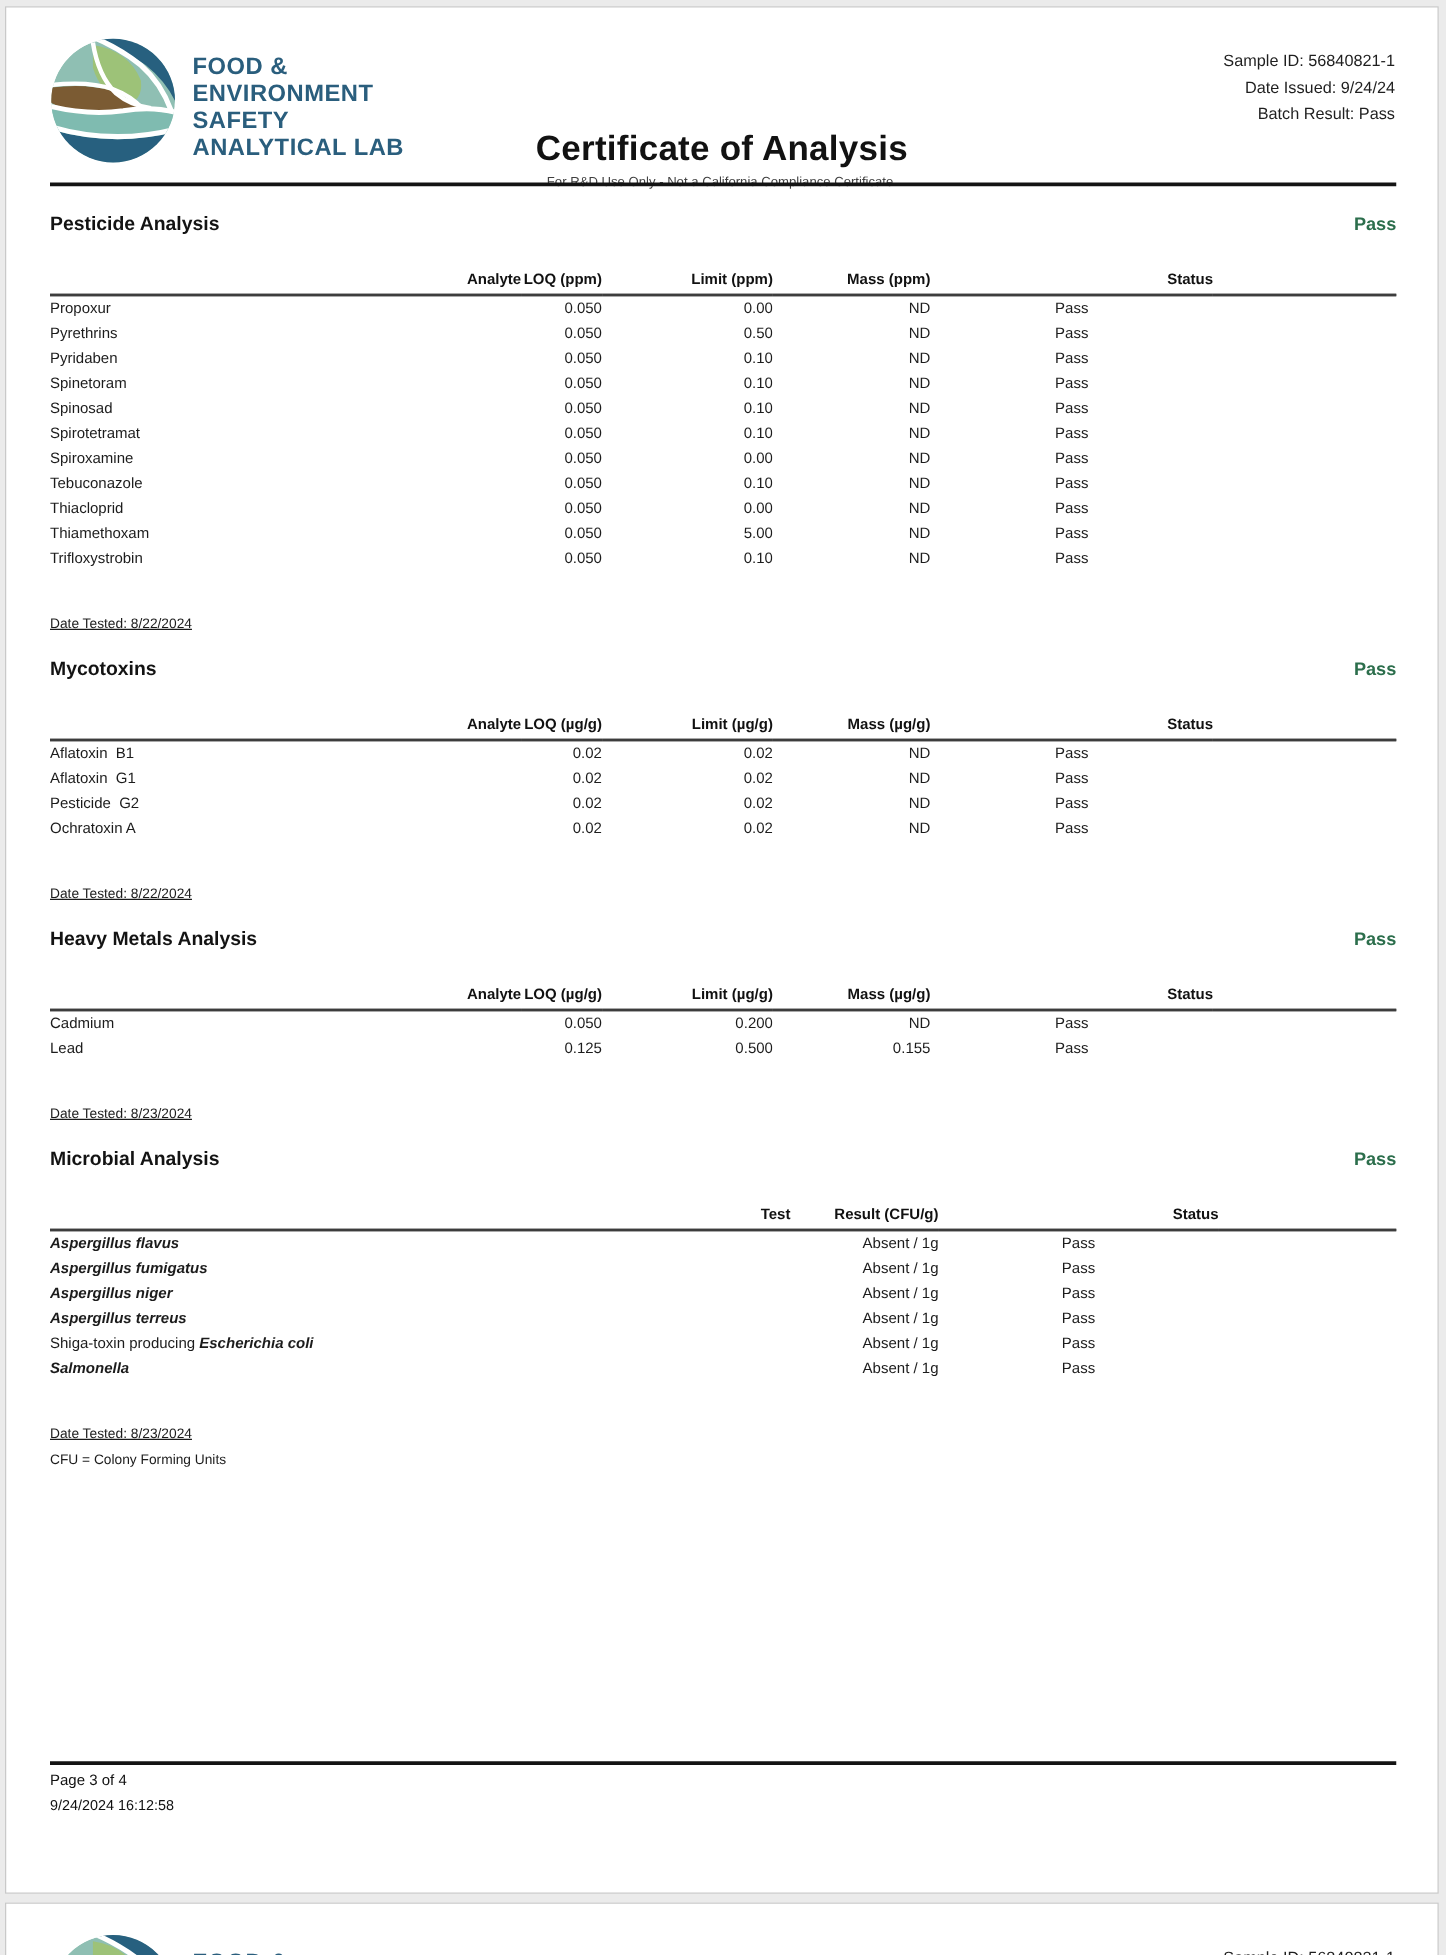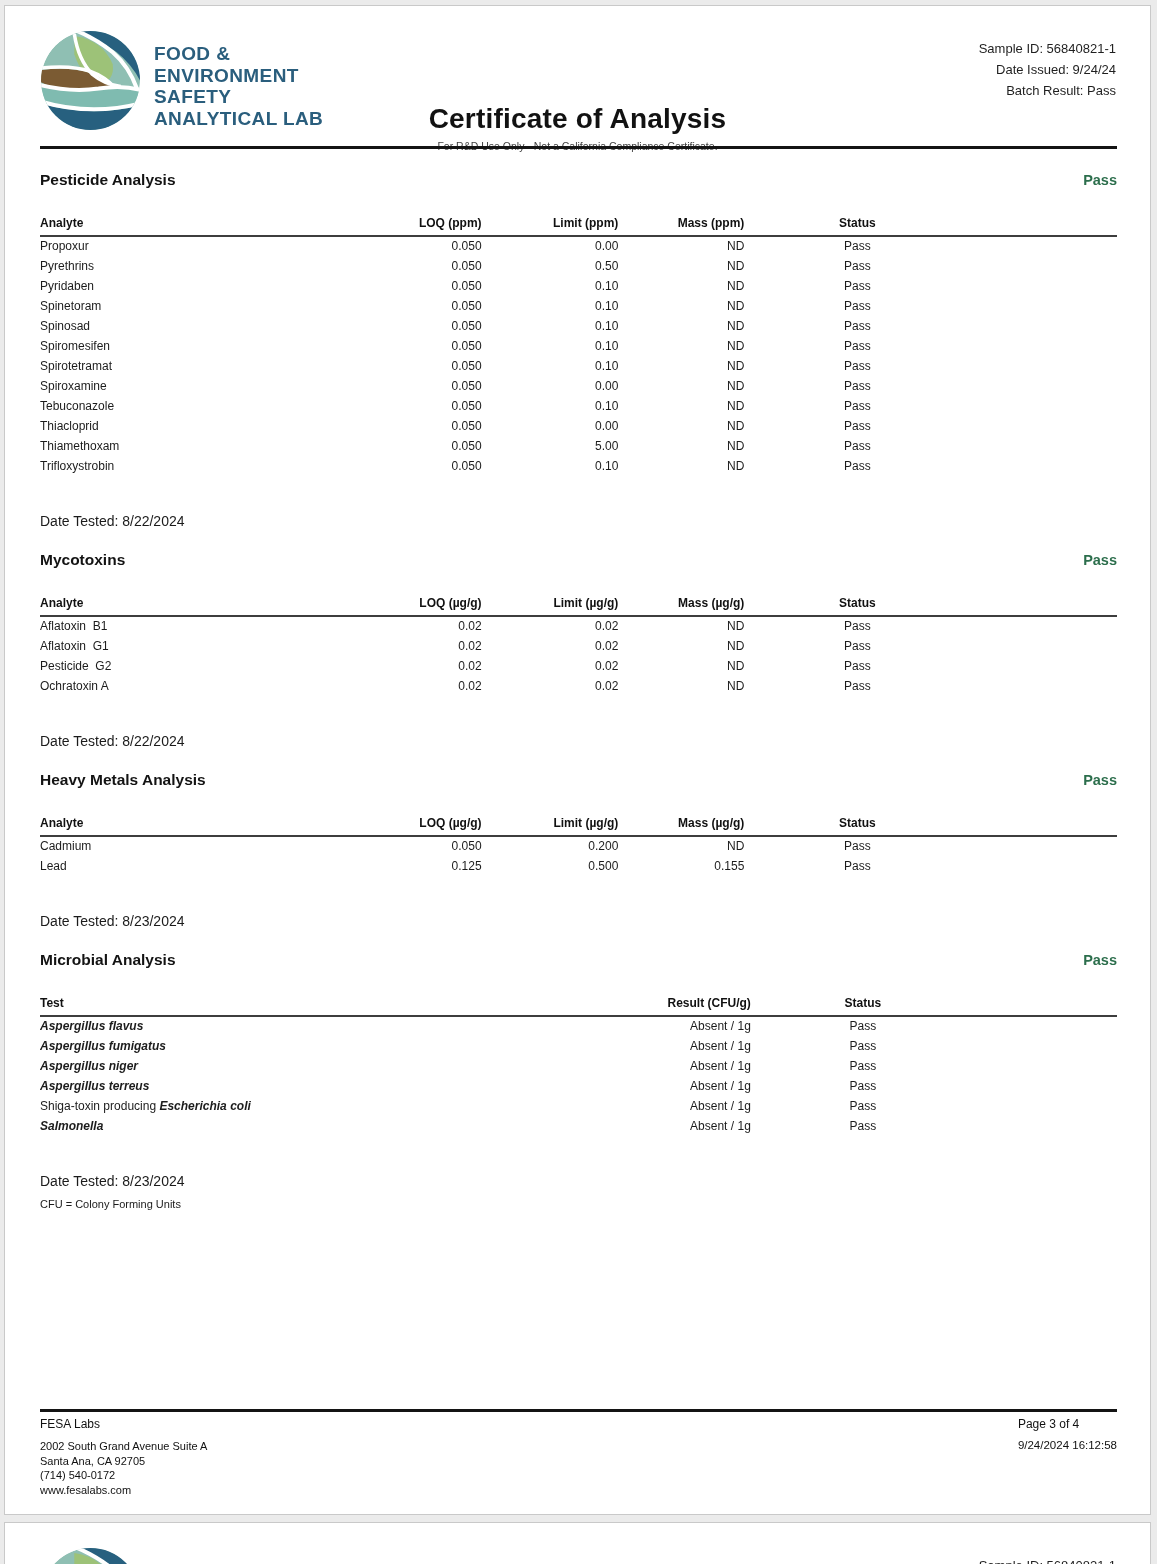--- a/index.html
+++ b/index.html
@@ -24,29 +24,29 @@
   .doc-title{position:absolute;left:0;right:0;top:97px;text-align:center;font-size:28px;font-weight:700;color:#121212;letter-spacing:0.2px;}
   .doc-disclaimer{position:absolute;left:0;right:0;top:134px;text-align:center;font-size:10.5px;color:#3f3f3f;}
   .header-rule{position:absolute;left:35px;right:33px;top:140px;height:3px;background:#141414;}
 
   
   .section-head{display:flex;justify-content:space-between;align-items:baseline;margin:0 33px 0 35px;padding-top:22px;}
   .section-title{font-size:15.5px;font-weight:700;color:#131313;text-align:center;}
   .section-status{font-size:14.5px;font-weight:700;color:#2c6e4c;}
 
   table.tbl{width:calc(100% - 68px);margin:27px 33px 0 35px;border-collapse:collapse;table-layout:fixed;}
-  .tbl th{font-size:12px;font-weight:700;color:#111;padding:0 0 5px 0;border-bottom:2px solid #3d3d3d;vertical-align:bottom;}
+  .tbl th{font-size:12px;font-weight:700;color:#111;padding:0 0 5px 0;border-bottom:2px solid #3d3d3d;vertical-align:bottom;text-align:right;}
   .tbl td{font-size:12px;color:#1c1c1c;padding:3px 0 4px 0;line-height:13px;overflow:hidden;}
   .tbl td:first-child{white-space:pre-wrap;}
   .a-l{text-align:left;}
   .a-r{text-align:right;}
   .a-c{text-align:center;}
   .org{font-style:italic;font-weight:700;}
 
-  .date-tested{margin:36px 35px 0 35px;font-size:14px;color:#1b1b1b;}
+  .date-tested{margin:36px 35px 0 35px;font-size:11px;color:#1b1b1b;text-decoration:underline;}
   .footnote{margin:9px 35px 0 35px;font-size:11px;color:#1b1b1b;}
 
   
   .page-footer{position:absolute;left:35px;right:33px;top:1403px;border-top:3px solid #141414;display:flex;justify-content:space-between;}
   .footer-left .lab-name{font-size:12px;color:#111;margin-top:5px;}
   .footer-left .address{margin-top:8px;font-size:11px;line-height:14.5px;color:#111;}
   .footer-right{}
   .footer-right .page-info{font-size:12px;color:#111;margin-top:5px;}
   .footer-right .timestamp{font-size:11.5px;color:#111;margin-top:8px;}
 </style>
@@ -152,28 +152,20 @@
         </tr>
         <tr>
           <td class="a-l">Spinosad</td>
           <td class="a-r">0.050</td>
           <td class="a-r">0.10</td>
           <td class="a-r">ND</td>
           <td class="a-c">Pass</td>
           <td class="a-l"></td>
         </tr>
         <tr>
-          <td class="a-l">Spiromesifen</td>
-          <td class="a-r">0.050</td>
-          <td class="a-r">0.10</td>
-          <td class="a-r">ND</td>
-          <td class="a-c">Pass</td>
-          <td class="a-l"></td>
-        </tr>
-        <tr>
           <td class="a-l">Spirotetramat</td>
           <td class="a-r">0.050</td>
           <td class="a-r">0.10</td>
           <td class="a-r">ND</td>
           <td class="a-c">Pass</td>
           <td class="a-l"></td>
         </tr>
         <tr>
           <td class="a-l">Spiroxamine</td>
           <td class="a-r">0.050</td>
@@ -377,29 +369,20 @@
           <td class="a-r">Absent / 1g</td>
           <td class="a-c">Pass</td>
           <td class="a-l"></td>
         </tr>
       </tbody>
     </table>
   <div class="date-tested">Date Tested: 8/23/2024</div>
   <div class="footnote">CFU = Colony Forming Units</div>
 
   <div class="page-footer">
-    <div class="footer-left">
-      <div class="lab-name">FESA Labs</div>
-      <div class="address">
-        <div>2002 South Grand Avenue Suite A</div>
-        <div>Santa Ana, CA 92705</div>
-        <div>(714) 540-0172</div>
-        <div>www.fesalabs.com</div>
-      </div>
-    </div>
     <div class="footer-right">
       <div class="page-info">Page 3 of 4</div>
       <div class="timestamp">9/24/2024 16:12:58</div>
     </div>
   </div>
 </div>
 
 <div class="page page-next">
   <div class="page-header">
     <div class="logo-block">

